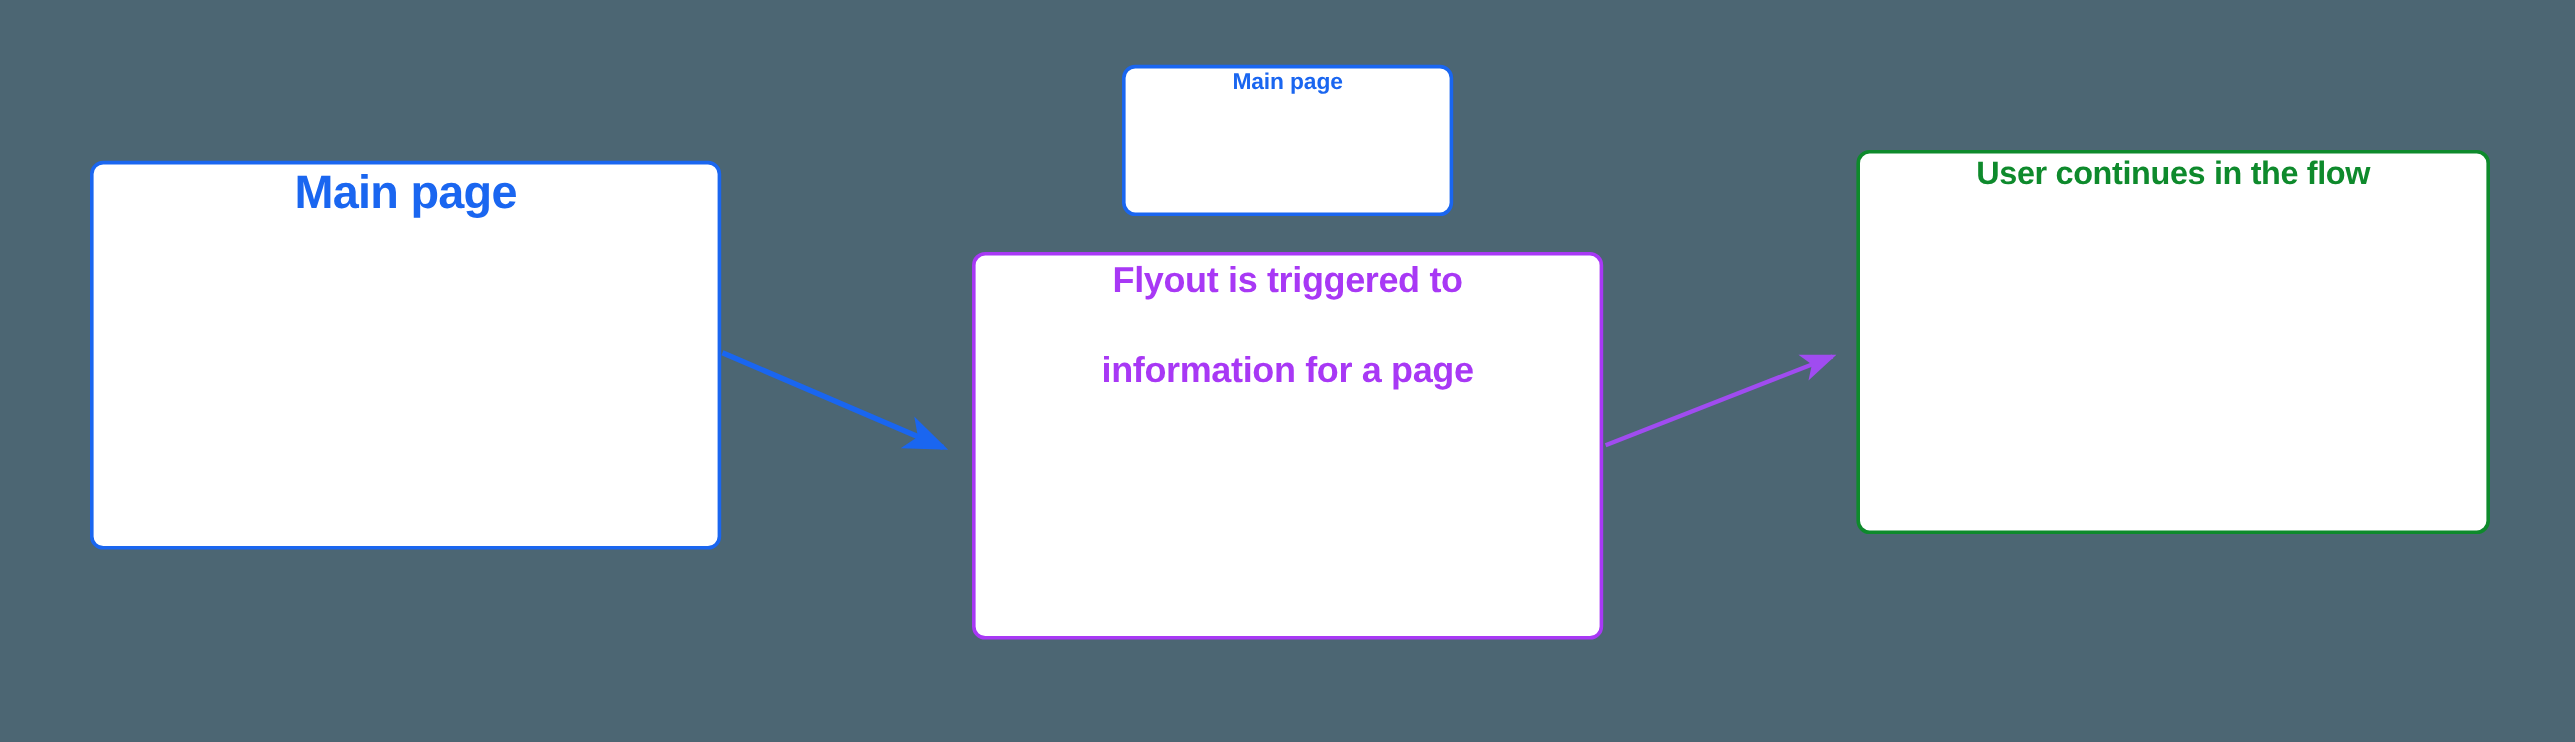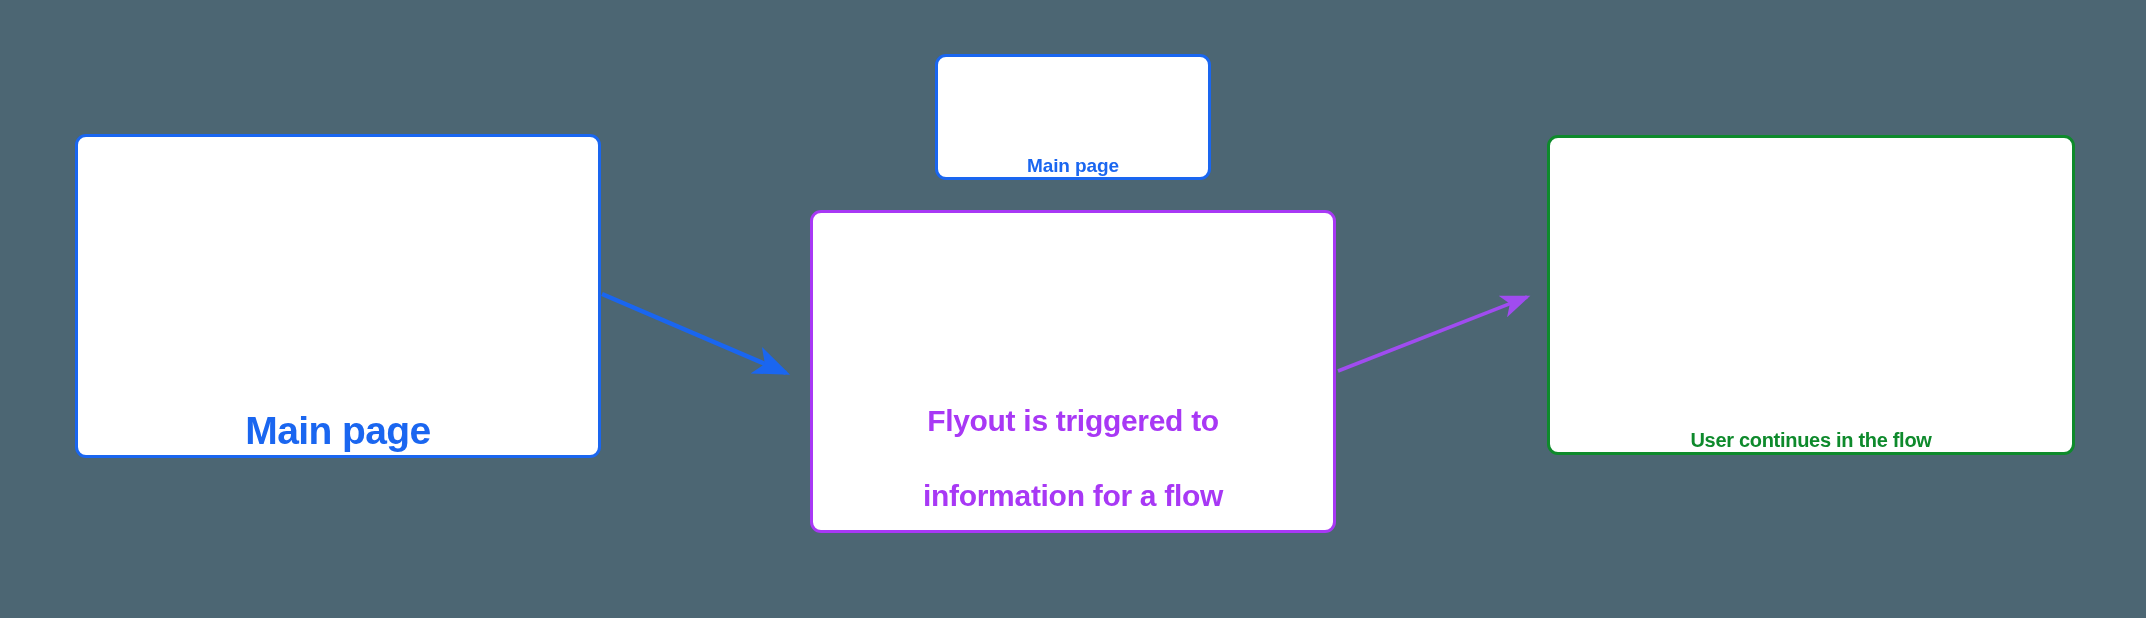--- a/index.html
+++ b/index.html
@@ -18,21 +18,21 @@
     overflow: hidden;
   }
   .node {
     position: absolute;
     box-sizing: border-box;
     background: #ffffff;
     border-style: solid;
     border-width: 3px;
     border-radius: 11px;
     display: flex;
-    align-items: flex-end;
+    align-items: flex-start;
     justify-content: center;
     text-align: center;
     font-weight: bold;
     line-height: 1.22;
     letter-spacing: -0.2px;
   }
 
   
   #node-main-page {
     left: 75px;
@@ -59,34 +59,34 @@
 
   
   #node-flyout {
     left: 810px;
     top: 210px;
     width: 526px;
     height: 323px;
     border-color: #a838f5;
     color: #a838f5;
     font-size: 30px;
-    padding: 16px 26px;
+    padding: 2px 26px;
     line-height: 1.25;
     letter-spacing: -0.3px;
   }
 
   
   #node-user-continues {
     left: 1547px;
-    top: 135px;
+    top: 125px;
     width: 528px;
     height: 320px;
     border-color: #0e8a2c;
     color: #0e8a2c;
-    font-size: 20px;
+    font-size: 27px;
     letter-spacing: -0.3px;
   }
 
   #edges {
     position: absolute;
     left: 0;
     top: 0;
     width: 2146px;
     height: 618px;
     pointer-events: none;
@@ -117,21 +117,21 @@
   </div>
 
   <div class="node" id="node-main-page-small">
     <span>Main page</span>
   </div>
 
   <div class="node" id="node-flyout">
     <span>
       <span>Flyout is triggered to</span><br>
       <br>
-      <span>information for a flow</span>
+      <span>information for a page</span>
     </span>
   </div>
 
   <div class="node" id="node-user-continues">
     <span>User continues in the flow</span>
   </div>
 
 </div>
 
 </body></html>

